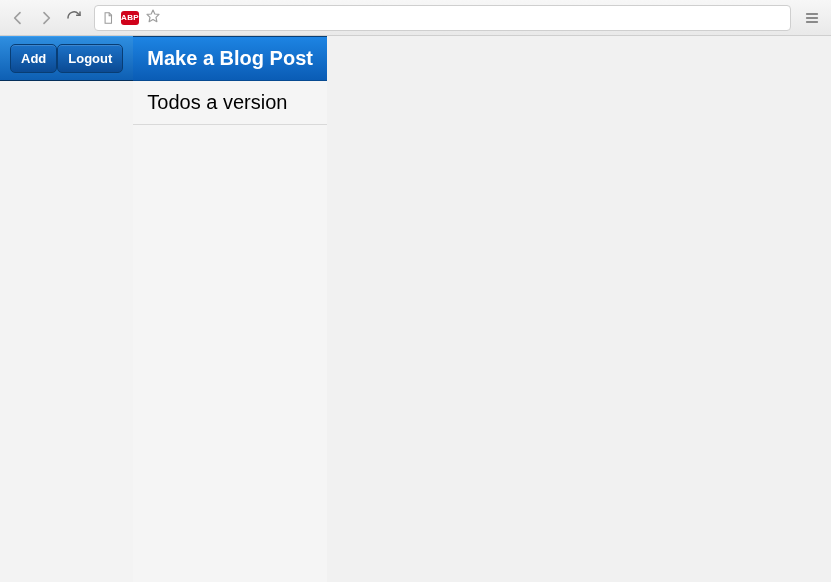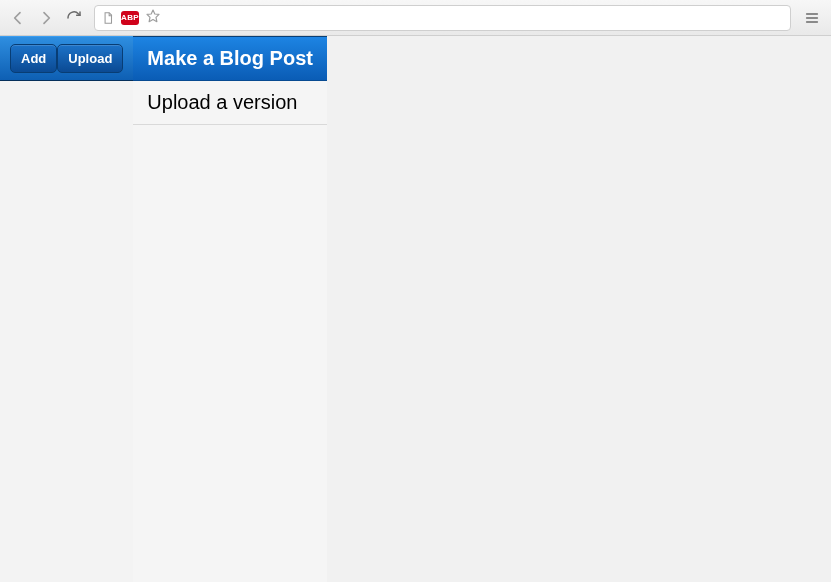--- a/index.html
+++ b/index.html
@@ -135,26 +135,26 @@
         <line x1="4" y1="6" x2="20" y2="6"></line>
         <line x1="4" y1="12" x2="20" y2="12"></line>
         <line x1="4" y1="18" x2="20" y2="18"></line>
       </svg>
   </div>
 </div>
 
 <div class="app">
   <div class="toolbar">
     <button class="tb-btn">Add</button>
-    <button class="tb-btn">Upload</button>
+    <button class="tb-btn">Logout</button>
   </div>
 
   <div class="list">
     <div class="row selected">
       <span>Make a Blog Post</span>
     </div>
     <div class="row plain">
-      <span>Upload a version</span>
+      <span>Todos a version</span>
     </div>
   </div>
 
   <div class="content-fill"></div>
 </div>
 
 </body></html>

